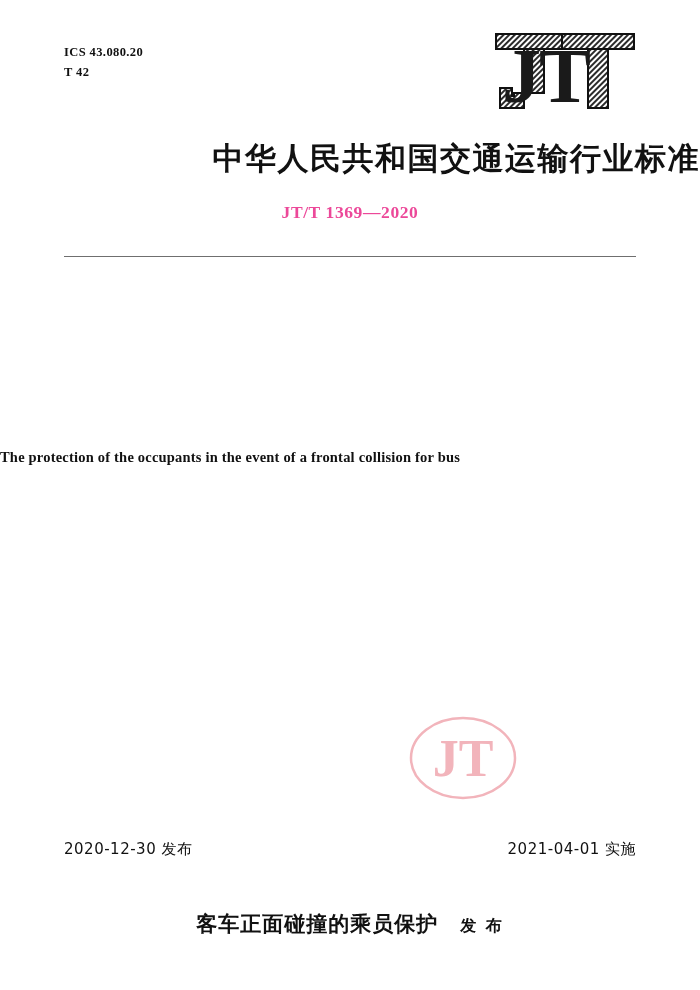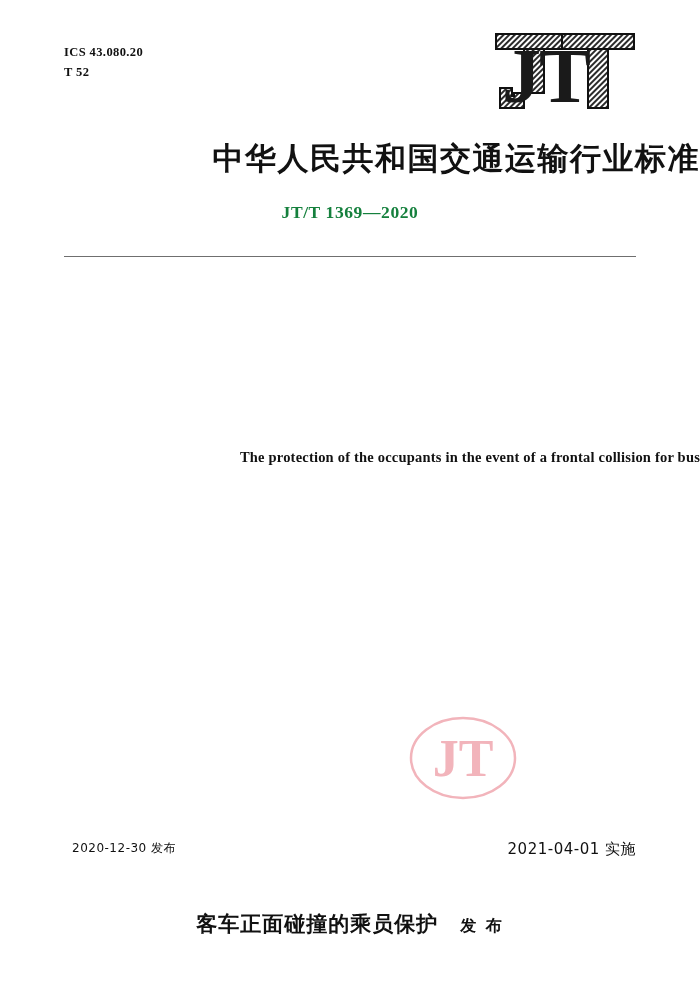--- a/index.html
+++ b/index.html
@@ -62,21 +62,21 @@
   .std-number {
     position: absolute;
     left: 0;
     top: 202px;
     width: 700px;
     text-align: center;
     font-family: "Liberation Serif", serif;
     font-weight: bold;
     font-size: 17.5px;
     letter-spacing: 0.6px;
-    color: #15803d;
+    color: #ec4899;
   }
   .rule {
     position: absolute;
     left: 64px;
     top: 256px;
     width: 572px;
     height: 1px;
     background: #6f6f6f;
   }
 
@@ -91,21 +91,21 @@
     font-weight: bold;
     font-size: 24px;
     letter-spacing: 2px;
     color: #111;
   }
   .doc-title-en {
     position: absolute;
     left: 0;
     top: 449px;
     width: 700px;
-    text-align: right;
+    text-align: left;
     font-family: "Liberation Serif", serif;
     font-weight: bold;
     font-size: 14.5px;
     letter-spacing: 0.2px;
     color: #111;
   }
 
   
   .watermark {
     position: absolute;
@@ -113,24 +113,24 @@
     top: 704px;
     width: 110px;
     height: 108px;
     opacity: 1;
   }
   .watermark svg { display: block; }
 
   
   .date-left {
     position: absolute;
-    left: 72px;
+    left: 64px;
     top: 840px;
     font-family: "DejaVu Sans", sans-serif;
-    font-size: 12px;
+    font-size: 15px;
     letter-spacing: 0.5px;
     color: #111;
   }
   .date-right {
     position: absolute;
     right: 64px;
     top: 840px;
     font-family: "DejaVu Sans", sans-serif;
     font-size: 15px;
     letter-spacing: 0.5px;
@@ -160,21 +160,21 @@
     vertical-align: baseline;
   }
 </style>
 </head>
 <body>
 
 <div class="page">
 
   <div class="ics-block">
     <div class="ics-line">ICS 43.080.20</div>
-    <div class="ics-line">T 52</div>
+    <div class="ics-line">T 42</div>
   </div>
 
   <div class="jt-logo">
     <svg width="150" height="86" viewBox="0 0 150 86" xmlns="http://www.w3.org/2000/svg">
       <defs>
         <pattern id="hatch" width="4" height="4" patternUnits="userSpaceOnUse" patternTransform="rotate(45)">
           <rect width="4" height="4" fill="#ffffff"></rect>
           <rect width="2" height="4" fill="#2b2b2b"></rect>
         </pattern>
       </defs>

